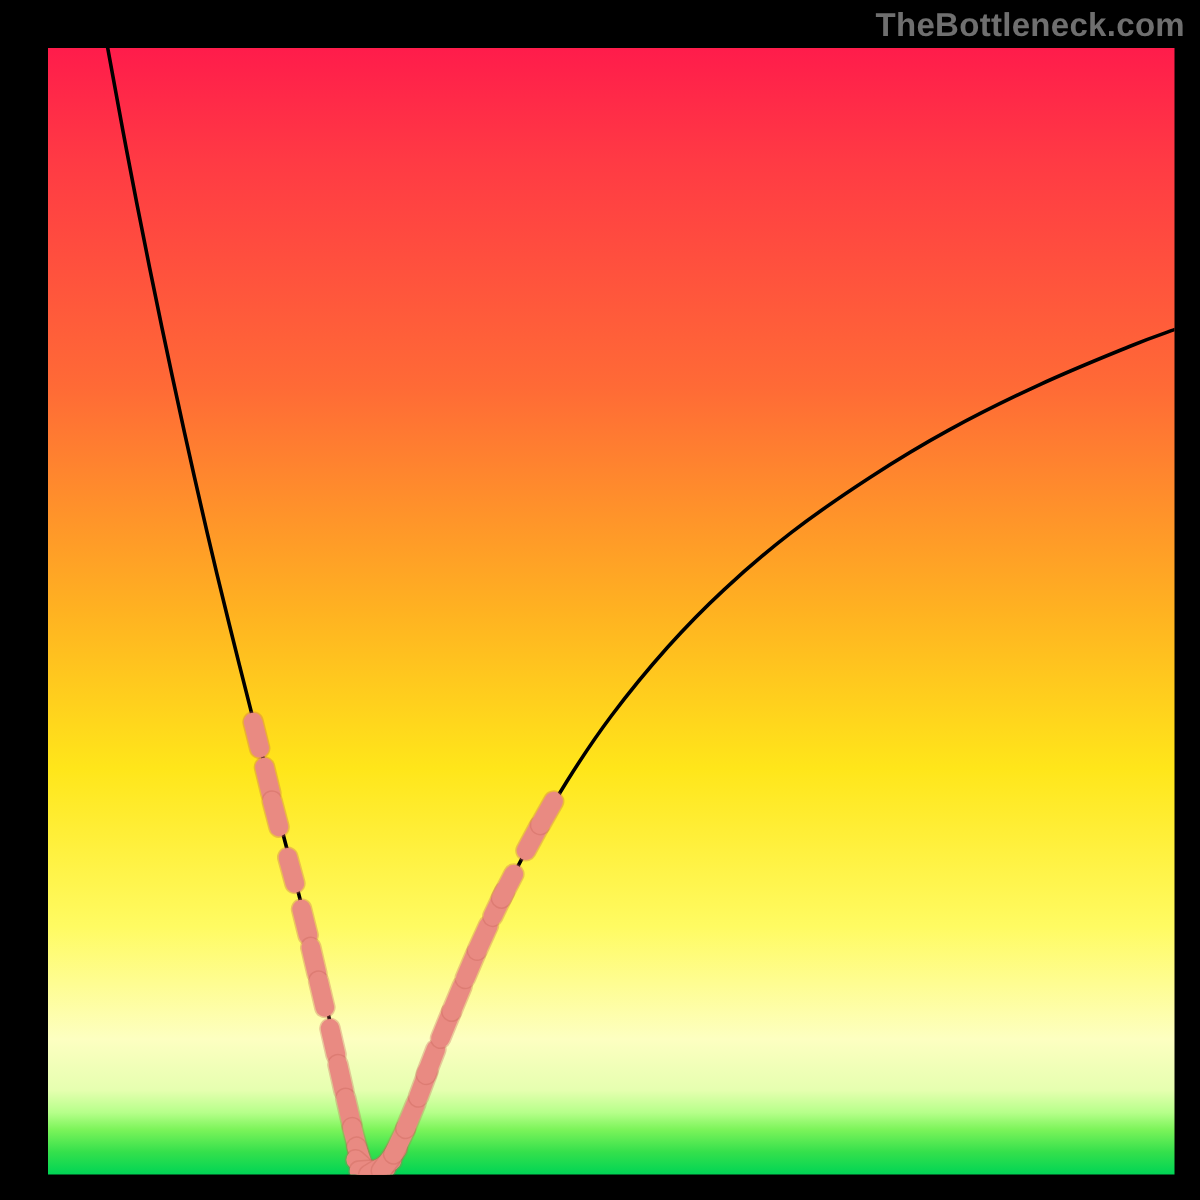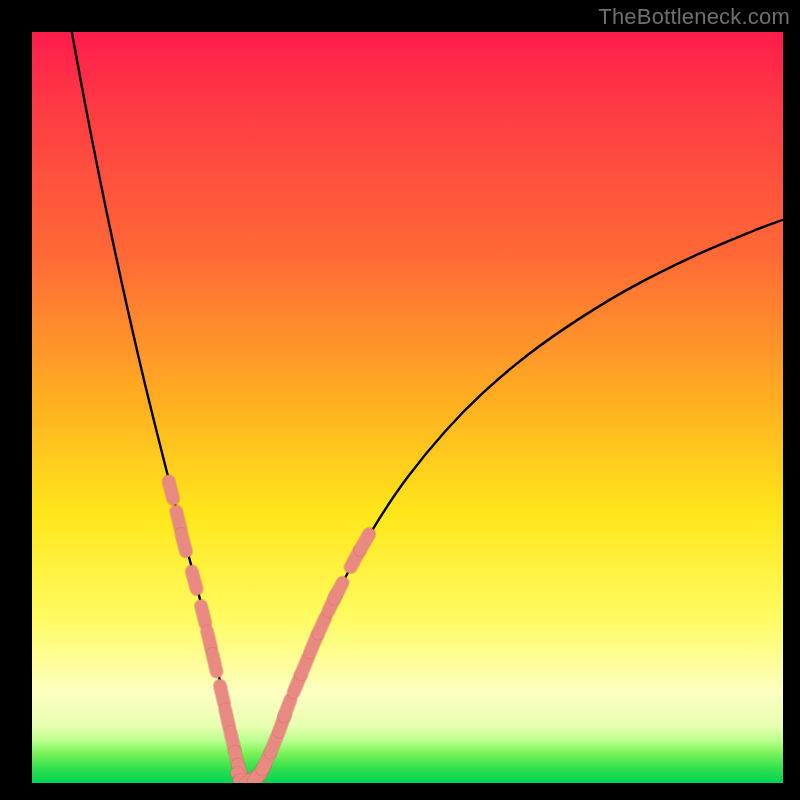--- a/index.html
+++ b/index.html
@@ -41,21 +41,21 @@
       #35e04c 98%,
       #00d455 100%
     );
   }
   .watermark {
     position: absolute;
     top: 4px;
     right: 10px;
     color: #6f6f6f;
     font-size: 22px;
-    font-weight: 400;
+    font-weight: 700;
     letter-spacing: 0.2px;
     user-select: none;
   }
   svg.curves {
     position: absolute;
     left: 0;
     top: 0;
   }
 </style>
 </head>

